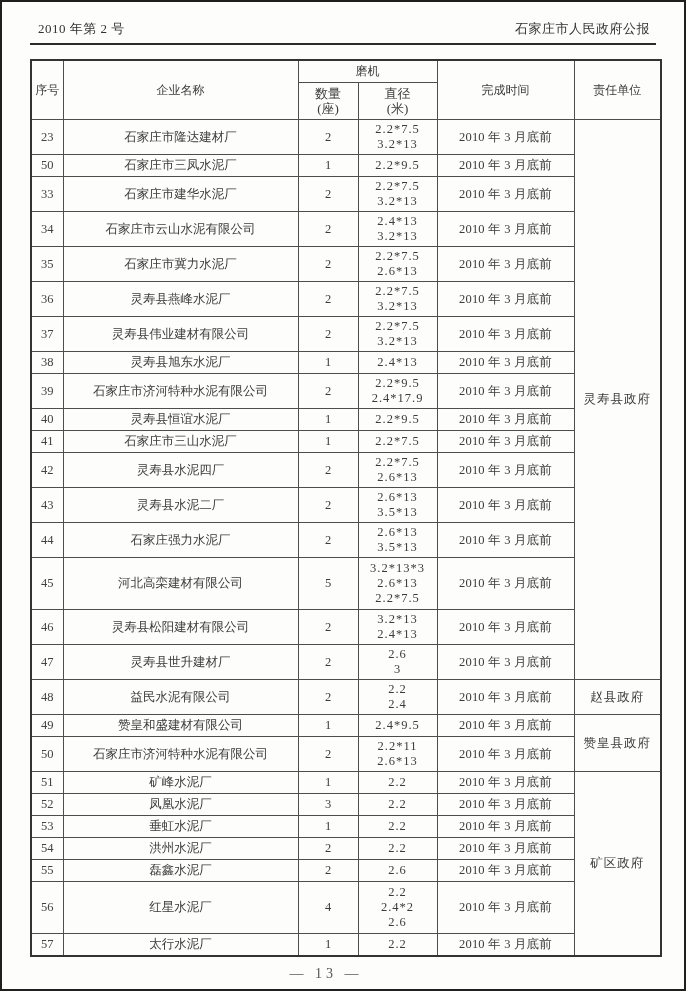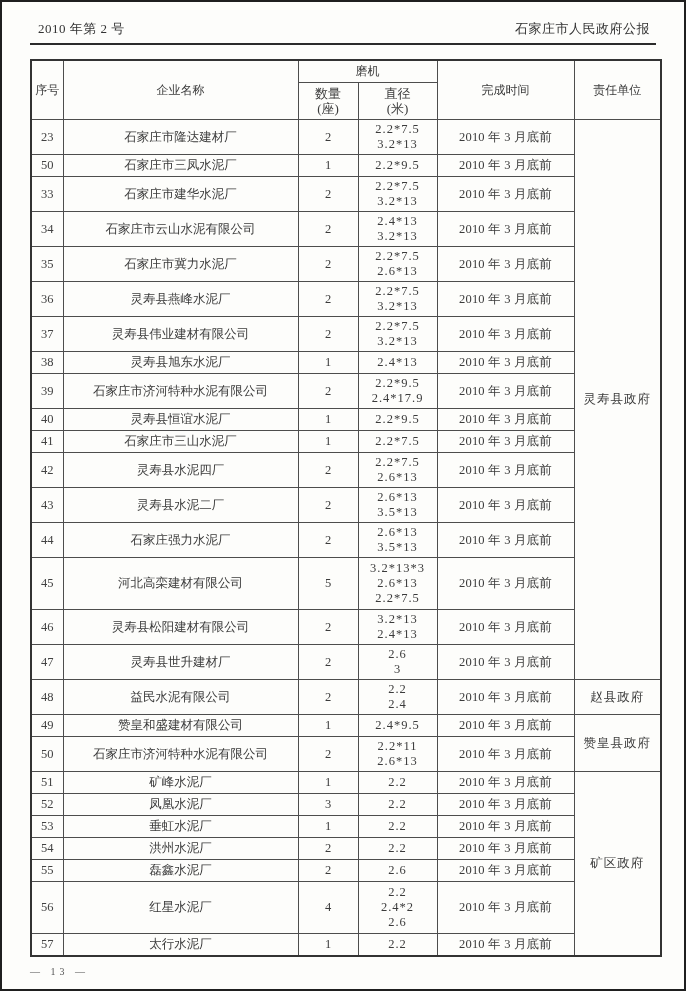--- a/index.html
+++ b/index.html
@@ -60,23 +60,23 @@
   td.c-time { font-size: 12.5px; letter-spacing: 0.2px; }
   td.c-unit { font-size: 13px; letter-spacing: 1px; margin-left: 8px; }
 
   tr.lines-1 { height: 22px; }
   tr.lines-2 { height: 35px; }
   tr.lines-3 { height: 52px; }
 
   
   .footer {
     margin-top: 9px;
-    text-align: left;
+    text-align: center;
     padding-right: 34px;
-    font-size: 10px;
+    font-size: 14px;
     color: #555;
     letter-spacing: 4px;
   }
 </style>
 </head>
 <body>
 
 <div class="page">
 
   <div class="running-head">

